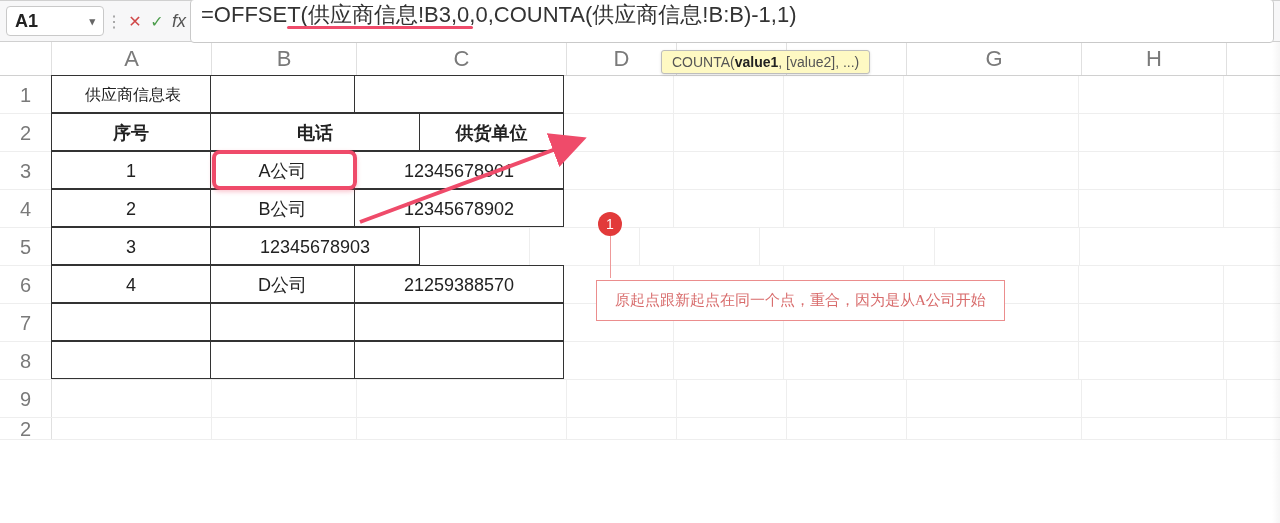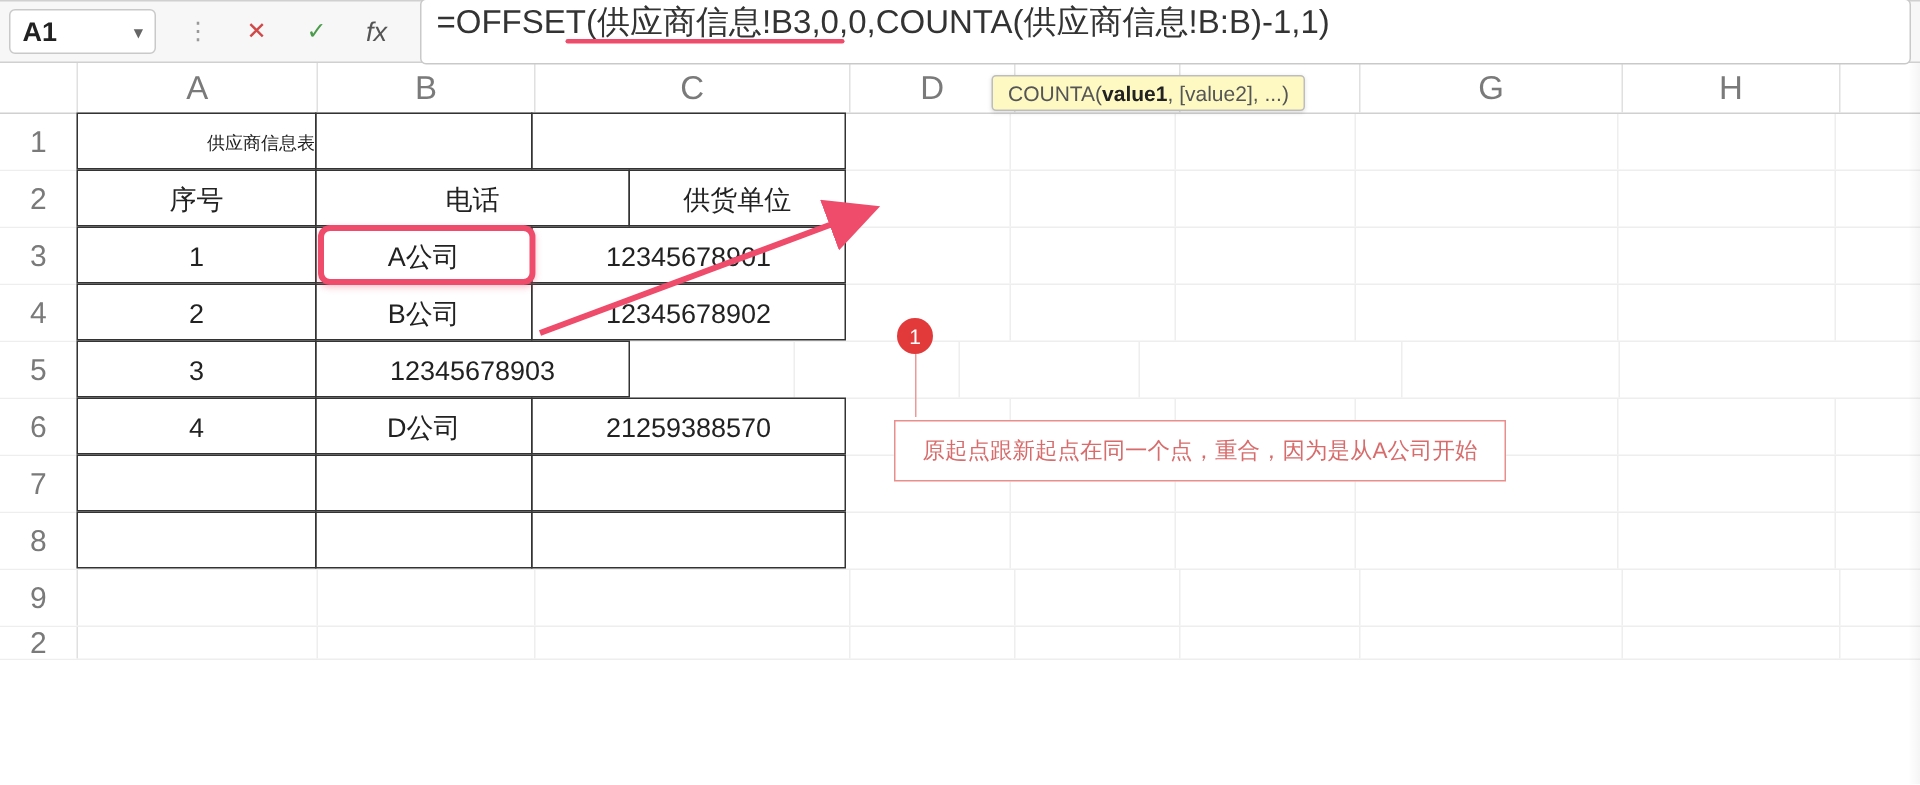--- a/index.html
+++ b/index.html
@@ -14,21 +14,21 @@
 
   
   .formula-bar {
     display: flex;
     align-items: center;
     height: 42px;
     background: #f7f7f8;
     border-top: 1px solid #d0d0d0;
     border-bottom: 1px solid #d0d0d0;
     padding: 4px 6px;
-    gap: 18px;
+    gap: 0;
   }
   .name-box {
     display: flex;
     align-items: center;
     justify-content: space-between;
     width: 98px;
     height: 30px;
     background: #ffffff;
     border: 1px solid #c9c9c9;
     border-radius: 4px;
@@ -122,22 +122,22 @@
   .cB { flex: 0 0 145px; }
   .cC { flex: 0 0 210px; }
   .cD { flex: 0 0 110px; }
   .cE { flex: 0 0 110px; }
   .cF { flex: 0 0 120px; }
   .cG { flex: 0 0 175px; }
   .cH { flex: 0 0 145px; }
 
   
   .tbl { border: 1px solid #333 !important; margin: -1px 0 0 -1px; }
-  .thdr { font-weight: 400; }
-  .title-cell { text-align: right; padding-left: 4px; font-size: 12px; }
+  .thdr { font-weight: 700; }
+  .title-cell { text-align: center; padding-left: 4px; font-size: 16px; }
 
   
   .b3-highlight {
     position: absolute;
     left: 212px;
     top: 74px;
     width: 145px;
     height: 40px;
     border: 4px solid #ef4b6a;
     border-radius: 8px;
@@ -183,20 +183,21 @@
   .callout-box {
     position: absolute;
     left: 596px;
     top: 204px;
     border: 1px solid #eb8d8d;
     background: #fff;
     padding: 10px 18px;
     font-size: 15px;
     color: #d86b6b;
     white-space: nowrap;
+    font-family: Liberation Serif, serif;
   }
 
   
   .arrow-svg {
     position: absolute;
     left: 300px;
     top: 56px;
     width: 340px;
     height: 130px;
     pointer-events: none;

